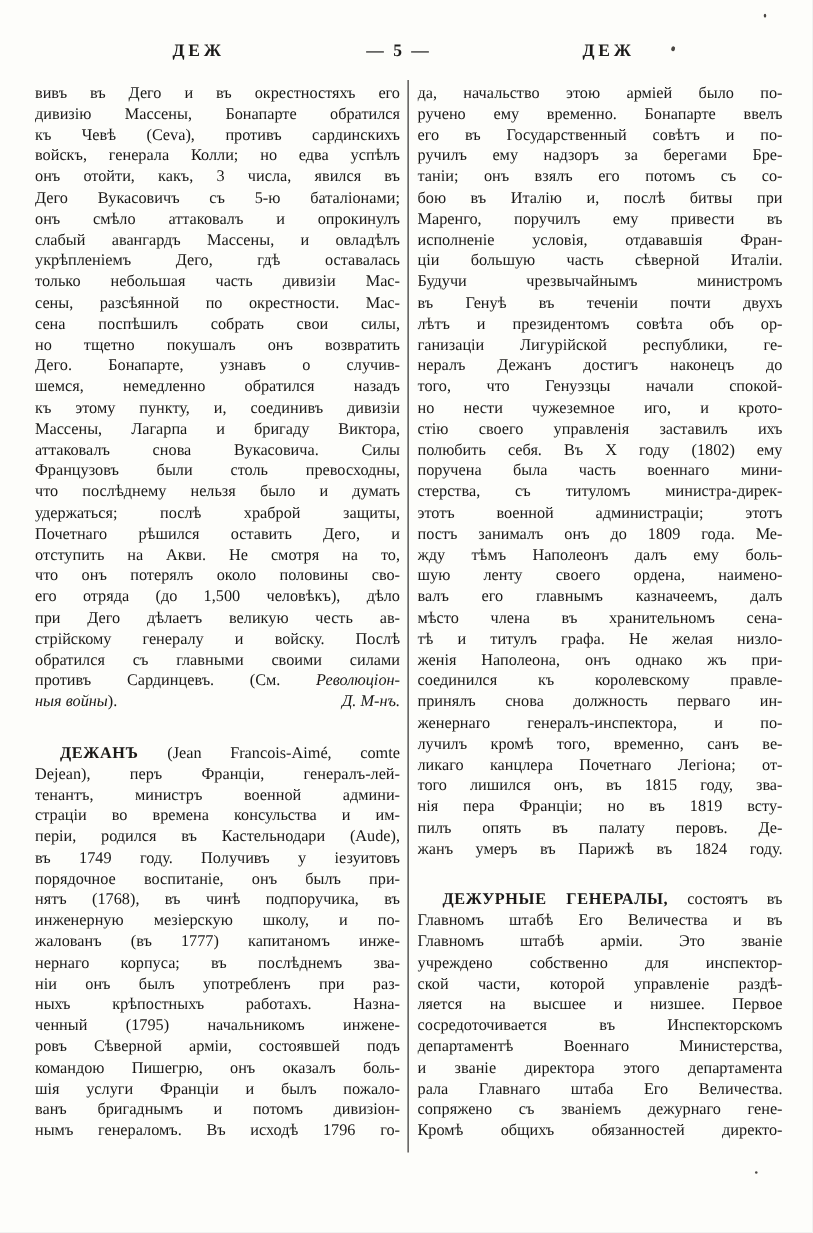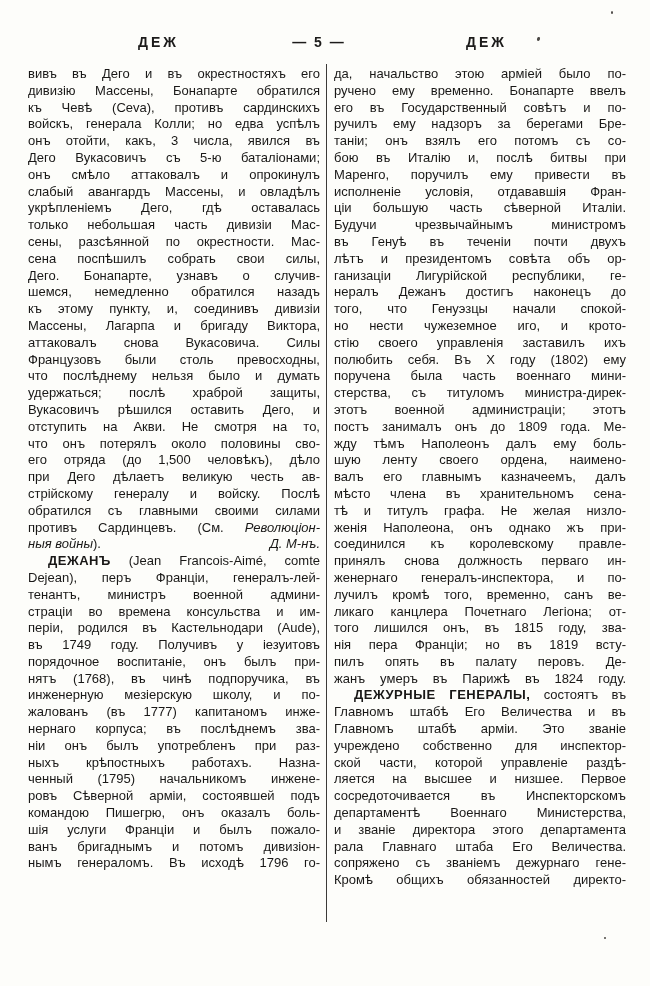--- a/index.html
+++ b/index.html
@@ -1,20 +1,20 @@
 <!DOCTYPE html>
 <html><head>
 <meta charset="utf-8">
 <style>
   html,body{margin:0;padding:0;background:#e8e8e8;}
   .page{
     position:relative;
     width:650px;height:986px;
     background:#fdfdfa;
-    font-family:Liberation Sans, sans-serif;
+    font-family:Liberation Serif, serif;
     color:#191817;
     overflow:hidden;
     margin:0 auto;
   }
   .header{position:absolute;top:34px;left:0;width:650px;height:22px;}
   .hw{
     position:absolute;top:0;
     font-weight:bold;font-size:14px;letter-spacing:3px;color:#1c1b1a;
   }
   .hw-left{left:138px;}
@@ -35,21 +35,21 @@
   .line{
     font-size:13px;
     height:16.8px;line-height:16.8px;
     text-align:justify;
     -moz-text-align-last:justify;
     text-align-last:justify;
     overflow:hidden;
     white-space:normal;
   }
   .line.end{text-align-last:left;-moz-text-align-last:left;}
-  .line.indent{text-indent:20px;}
+  .line.indent{text-indent:20px;margin-top:24px;}
   .b{font-weight:bold;letter-spacing:0.5px;}
   .i{font-style:italic;}
   .sig{float:right;font-style:italic;}
   .speck{position:absolute;background:#4a4743;border-radius:50%;}
   .s1{left:537px;top:37px;width:3px;height:4px;transform:rotate(20deg);}
   .s2{left:611px;top:11px;width:2px;height:3px;}
   .s3{left:604px;top:937px;width:2px;height:2px;}
 </style>
 </head>
 <body>
@@ -67,29 +67,30 @@
       <div class="line"><span>къ Чевѣ (Ceva), противъ сардинскихъ</span></div>
       <div class="line"><span>войскъ, генерала Колли; но едва успѣлъ</span></div>
       <div class="line"><span>онъ отойти, какъ, 3 числа, явился въ</span></div>
       <div class="line"><span>Дего Вукасовичъ съ 5-ю баталіонами;</span></div>
       <div class="line"><span>онъ смѣло аттаковалъ и опрокинулъ</span></div>
       <div class="line"><span>слабый авангардъ Массены, и овладѣлъ</span></div>
       <div class="line"><span>укрѣпленіемъ Дего, гдѣ оставалась</span></div>
       <div class="line"><span>только небольшая часть дивизіи Мас-</span></div>
       <div class="line"><span>сены, разсѣянной по окрестности. Мас-</span></div>
       <div class="line"><span>сена поспѣшилъ собрать свои силы,</span></div>
+      <div class="line"><span>но тщетно покушалъ онъ возвратить</span></div>
       <div class="line"><span>Дего. Бонапарте, узнавъ о случив-</span></div>
       <div class="line"><span>шемся, немедленно обратился назадъ</span></div>
       <div class="line"><span>къ этому пункту, и, соединивъ дивизіи</span></div>
       <div class="line"><span>Массены, Лагарпа и бригаду Виктора,</span></div>
       <div class="line"><span>аттаковалъ снова Вукасовича. Силы</span></div>
       <div class="line"><span>Французовъ были столь превосходны,</span></div>
       <div class="line"><span>что послѣднему нельзя было и думать</span></div>
       <div class="line"><span>удержаться; послѣ храброй защиты,</span></div>
-      <div class="line"><span>Вукасовичъ рѣшился оставить Дего, и</span></div>
+      <div class="line"><span>Почетнаго рѣшился оставить Дего, и</span></div>
       <div class="line"><span>отступить на Акви. Не смотря на то,</span></div>
       <div class="line"><span>что онъ потерялъ около половины сво-</span></div>
       <div class="line"><span>его отряда (до 1,500 человѣкъ), дѣло</span></div>
       <div class="line"><span>при Дего дѣлаетъ великую честь ав-</span></div>
       <div class="line"><span>стрійскому генералу и войску. Послѣ</span></div>
       <div class="line"><span>обратился съ главными своими силами</span></div>
       <div class="line"><span>противъ Сардинцевъ. (См. </span><span class="i">Революціон-</span></div>
       <div class="line end"><span class="i sig">Д. М-нъ.</span><span class="i">ныя войны</span><span>).</span></div>
       <div class="line indent"><span class="b">ДЕЖАНЪ</span><span> (Jean Francois-Aimé, comte</span></div>
       <div class="line"><span>Dejean), перъ Франціи, генералъ-лей-</span></div>

